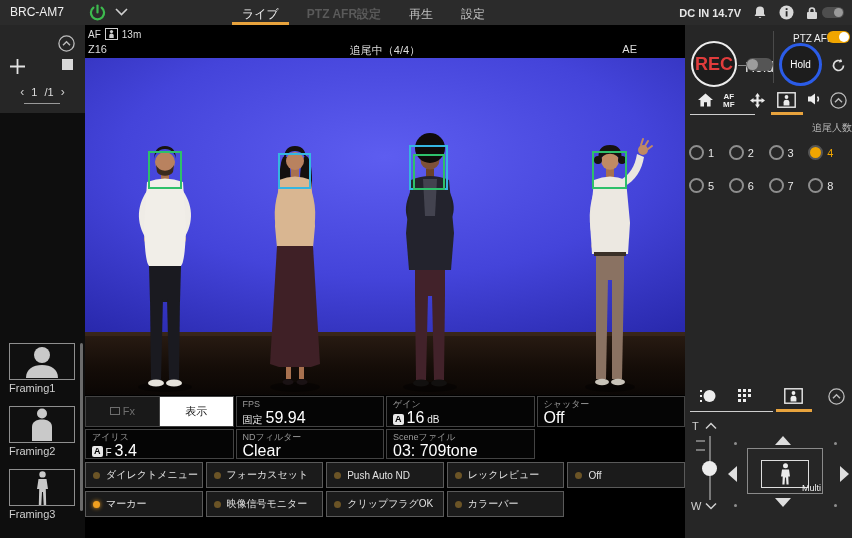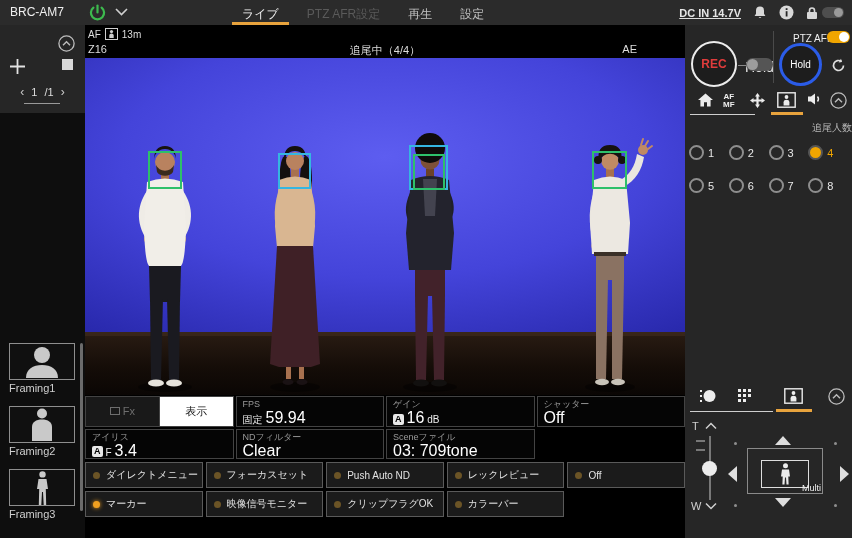--- a/index.html
+++ b/index.html
@@ -14,22 +14,22 @@
   }
   
   .top-bar { position:absolute; top:0; left:0; width:852px; height:25px; background:#2b2b2b; z-index:9; }
   .device-name { position:absolute; left:10px; top:5px; font-size:12px; color:#efefef; }
   .power-btn { position:absolute; left:88px; top:3px; width:19px; height:19px; cursor:pointer; }
   .tb-chevron { position:absolute; left:115px; top:7px; }
   .tabs { position:absolute; left:228px; top:0; height:25px; display:flex; }
   .tab { height:25px; line-height:24px; padding:2px 14px; font-size:12px; color:#c2c2c2; position:relative; cursor:pointer; white-space:nowrap; }
   .tab.active { color:#f2f2f2; }
   .tab.active::after { content:""; position:absolute; left:4px; right:4px; bottom:0; height:3px; background:#e8a33d; }
-  .tab.dim { color:#5a5a5a; }
-  .top-right { position:absolute; right:8px; top:0; height:25px; display:flex; align-items:center; gap:12px;text-decoration:underline; }
+  .tab.dim { color:#5a5a5a;font-weight:bold; }
+  .top-right { position:absolute; right:8px; top:0; height:25px; display:flex; align-items:center; gap:12px; }
   .dc-label { font-size:11px; color:#e6e6e6; font-weight:bold; }
   .lockgrp { display:flex; align-items:center; gap:4px; }
   .mini-toggle { width:22px; height:11px; border-radius:6px; background:#4e4e4e; position:relative; }
   .mini-toggle .knob { position:absolute; right:1px; top:1px; width:9px; height:9px; border-radius:50%; background:#9a9a9a; }
   
   .left-sidebar { position:absolute; top:25px; left:0; width:85px; height:513px; background:#0e0e0e; }
   .ls-top { position:absolute; top:0; left:0; width:85px; height:88px; background:#262626; }
   .ls-collapse { position:absolute; right:10px; top:10px; }
   .ls-plus { position:absolute; left:8px; top:32px; }
   .ls-square { position:absolute; right:12px; top:34px; width:11px; height:11px; background:#d8d8d8; }
@@ -61,21 +61,21 @@
   .fx-btn { flex:1; background:#191919; color:#6e6e6e; border-right:1px solid #434343; display:flex; align-items:center; justify-content:center; gap:3px; font-size:11px; cursor:pointer; }
   .fx-rect { display:inline-block; width:10px; height:8px; border:1px solid #6e6e6e; }
   .show-btn { flex:1; background:#ffffff; color:#111; display:flex; align-items:center; justify-content:center; font-size:11px; cursor:pointer; }
   
   .fn-grid { margin-top:3px; display:grid; grid-template-columns:repeat(5,1fr); grid-template-rows:26px 26px; gap:3px; }
   .fn-btn { background:#1b1b1b; border:1px solid #5a5a5a; display:flex; align-items:center; gap:6px; padding:0 7px; font-size:10px; color:#e2e2e2; cursor:pointer; white-space:nowrap; overflow:hidden; }
   .led { width:7px; height:7px; border-radius:50%; background:#6b5426; flex:none; }
   .fn-btn.led-on .led { background:#f0a020; box-shadow:0 0 4px #f0a020; }
   
   .right-panel { position:absolute; left:685px; top:25px; width:167px; height:513px; background:#262626; }
-  .rec-btn { position:absolute; left:6px; top:16px; width:46px; height:46px; border:2px solid #ececec; border-radius:50%; background:#1d1d1d; display:flex; align-items:center; justify-content:center; font-size:12px; font-weight:bold; color:#e03c3c; cursor:pointer; }
+  .rec-btn { position:absolute; left:6px; top:16px; width:46px; height:46px; border:2px solid #ececec; border-radius:50%; background:#1d1d1d; display:flex; align-items:center; justify-content:center; font-size:18px; font-weight:bold; color:#e03c3c; cursor:pointer; }
   .hold-label { position:absolute; left:60px; top:34px; font-size:14px; color:#e6e6e6; }
   .hold-connector { position:absolute; left:53px; top:40px; width:8px; height:1px; background:#8a8a8a; }
   .toggle { border-radius:8px; position:relative; cursor:pointer; }
   .toggle .knob { position:absolute; border-radius:50%; top:1px; }
   .hold-toggle { position:absolute; left:61px; top:33px; width:27px; height:13px; background:#555; }
   .hold-toggle .knob { left:1px; width:11px; height:11px; background:#9d9d9d; }
   .rp-divider { position:absolute; left:88px; top:6px; width:1px; height:52px; background:#4a4a4a; }
   .afr-label { position:absolute; left:108px; top:8px; font-size:10px; color:#efefef; }
   .afr-toggle { position:absolute; left:142px; top:6px; width:23px; height:12px; background:#f0a500; }
   .afr-toggle .knob { right:1px; width:10px; height:10px; background:#fff; }

